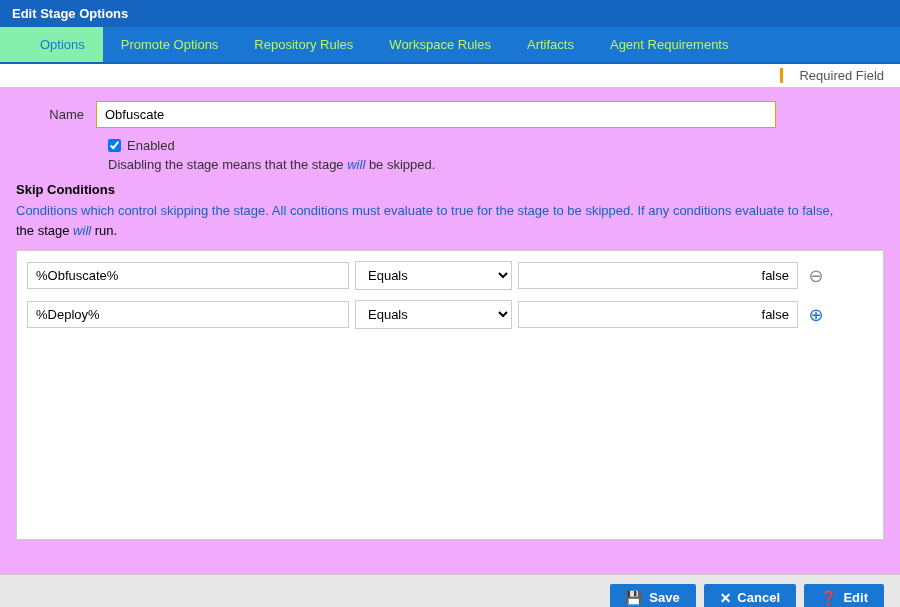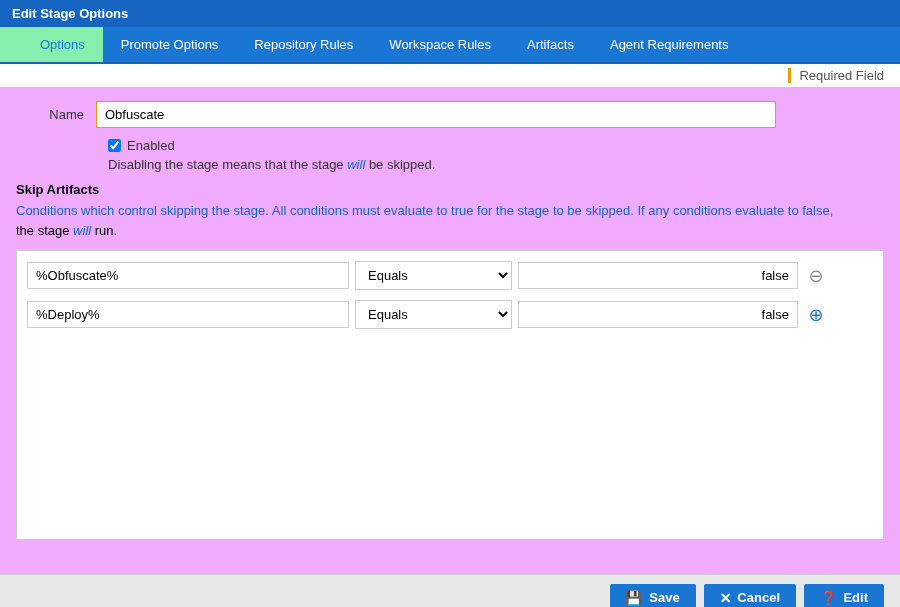--- a/index.html
+++ b/index.html
@@ -13,21 +13,21 @@
       font-weight: bold;
     }
 
     .tab-bar {
       background: #1976d2;
       display: flex;
       border-bottom: 2px solid #1565c0;
     }
 
     .tab {
-      color: #ffffff;
+      color: #bef264;
       padding: 10px 18px;
       cursor: pointer;
       font-size: 13px;
       border: none;
       background: transparent;
     }
 
     .tab.active {
       background: #86efac;
       color: #1976d2;
@@ -45,21 +45,21 @@
     .required-field-row {
       display: flex;
       justify-content: flex-end;
       align-items: center;
       padding: 4px 16px 4px 0;
       background: white;
     }
 
     .required-field-indicator {
       border-left: 3px solid #e8a000;
-      padding-left: 8px;
+      padding-left: 16px;
       color: #555;
       font-size: 13px;
     }
 
     .form-row {
       display: flex;
       align-items: center;
       margin-bottom: 10px;
       margin-top: 4px;
     }
@@ -282,21 +282,21 @@
     <div class="checkbox-row">
       <input type="checkbox" checked="" style="">
       <span class="checkbox-label">Enabled</span>
     </div>
 
     <div class="hint-text">
       <span>Disabling the stage means that the stage </span><span class="will">will</span><span> be skipped.</span>
     </div>
 
     <div>
-      <div class="skip-conditions-title">Skip Artifacts</div>
+      <div class="skip-conditions-title">Skip Conditions</div>
       <div class="skip-conditions-desc">
         <span>Conditions which control skipping the stage. All conditions must evaluate to true for the stage to be skipped. If any conditions evaluate to false,</span><br>
         <span class="black">the stage </span><span style="color:#1565c0;font-style:italic;">will</span><span class="black"> run.</span>
       </div>
 
       <div class="conditions-box">
 
         <div class="condition-row">
           <input class="condition-input" type="text" value="%Obfuscate%" style="">
           <select class="condition-select">

